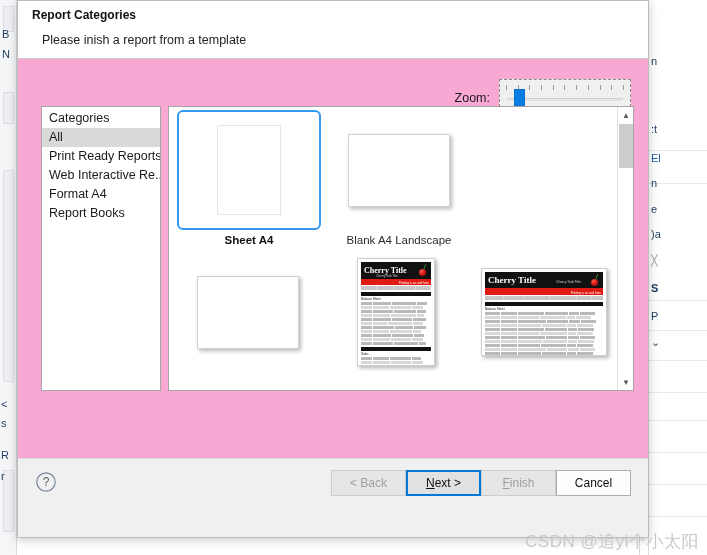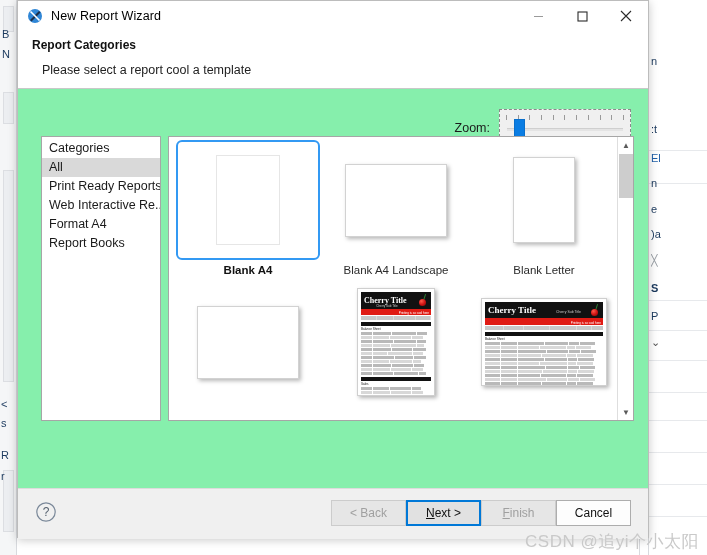--- a/index.html
+++ b/index.html
@@ -97,21 +97,21 @@
     margin: 3px 0 0 14px;
   }
   .header-sub {
     font-size: 12.5px; color: #222222;
     margin: 11px 0 0 24px;
   }
 
   
   .body {
     position: relative;
-    background: #86efac;
+    background: #f9a8d4;
     height: 399px;
   }
 
   
   .zoom-row {
     position: absolute;
     right: 17px; top: 20px;
     display: flex; align-items: center;
   }
   .zoom-label {
@@ -397,52 +397,24 @@
     <div class="bg-frag" style="left:11px;top:228px;">)a</div>
     <div class="bg-frag" style="left:11px;top:254px;color:#9aa0a6;">╳</div>
     <div class="bg-frag" style="left:11px;top:282px;font-weight:bold;">S</div>
     <div class="bg-frag" style="left:11px;top:310px;">P</div>
     <div class="bg-frag" style="left:11px;top:336px;color:#555;">⌄</div>
   </div>
 </div>
 
 <div id="dialog">
 
-  <div class="titlebar">
-    <span class="app-icon">
-      <svg width="16" height="16" viewBox="0 0 16 16">
-        <circle cx="8" cy="8" r="7" fill="#2f86d6"></circle>
-        <path d="M3 12 L12 3 L13.5 4.5 L4.5 13.5 Z" fill="#1b2f4b"></path>
-        <path d="M3.5 3.5 L12.5 12.5" stroke="#ffffff" stroke-width="1.6" fill="none"></path>
-      </svg>
-    </span>
-    <span class="title-text">New Report Wizard</span>
-
-    <div class="winbtns">
-      <div class="winbtn dim">
-        <svg width="11" height="11" viewBox="0 0 11 11">
-            <path d="M1 5.5 H10" stroke="#9a9a9a" stroke-width="1"></path>
-          </svg>
-      </div>
-      <div class="winbtn">
-        <svg width="11" height="11" viewBox="0 0 11 11">
-            <rect x="1" y="1" width="9" height="9" fill="none" stroke="#2b2b2b" stroke-width="1.1"></rect>
-          </svg>
-      </div>
-      <div class="winbtn">
-        <svg width="12" height="12" viewBox="0 0 12 12">
-            <path d="M1 1 L11 11 M11 1 L1 11" stroke="#2b2b2b" stroke-width="1.1"></path>
-          </svg>
-      </div>
-    </div>
-  </div>
 
   <div class="header">
     <div class="header-title">Report Categories</div>
-    <div class="header-sub">Please select a report cool a template</div>
+    <div class="header-sub">Please inish a report from a template</div>
   </div>
 
   <div class="body">
 
     <div class="zoom-row">
       <span class="zoom-label">Zoom:</span>
       <div class="slider-box">
         <div class="ticks top">
           <i class="tick"></i>
             <i class="tick"></i>
@@ -485,36 +457,30 @@
 
     <div class="tpl-panel">
       <div class="tpl-grid">
 
         <div class="tpl-row">
 
           <div class="tpl-cell">
             <div class="tpl-thumb-wrap selected">
               <div class="page plain-thin" style="width:64px;height:90px;"></div>
             </div>
-            <div class="tpl-label bold">Blank A4</div>
+            <div class="tpl-label bold">Sheet A4</div>
           </div>
 
           <div class="tpl-cell">
             <div class="tpl-thumb-wrap">
               <div class="page plain-shadow" style="width:102px;height:73px;"></div>
             </div>
             <div class="tpl-label">Blank A4 Landscape</div>
           </div>
 
-          <div class="tpl-cell">
-            <div class="tpl-thumb-wrap">
-              <div class="page plain-shadow" style="width:62px;height:86px;"></div>
-            </div>
-            <div class="tpl-label">Blank Letter</div>
-          </div>
 
         </div>
 
         <div class="tpl-row" style="margin-top:6px;">
 
           <div class="tpl-cell">
             <div class="tpl-thumb-wrap">
               <div class="page plain-shadow" style="width:102px;height:73px;"></div>
             </div>
             <div class="tpl-label"></div>

